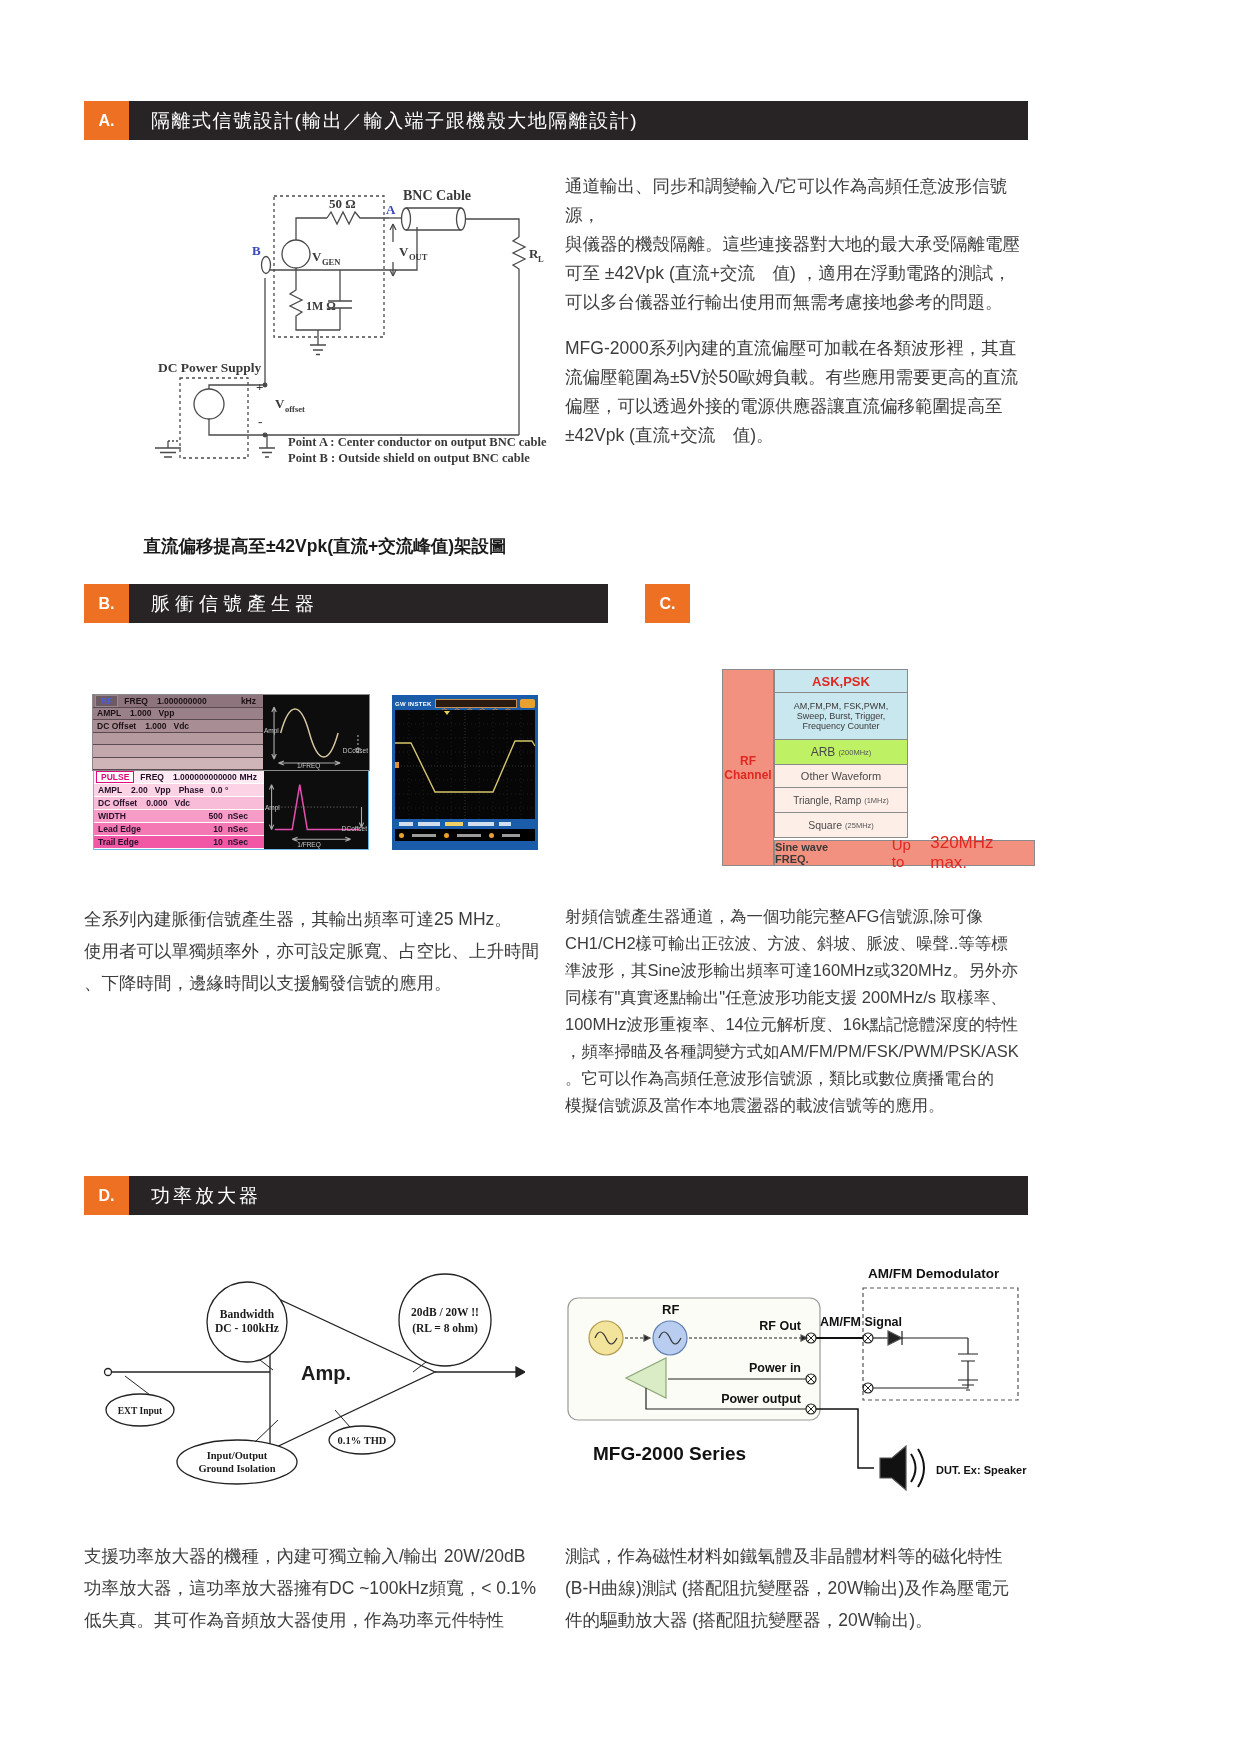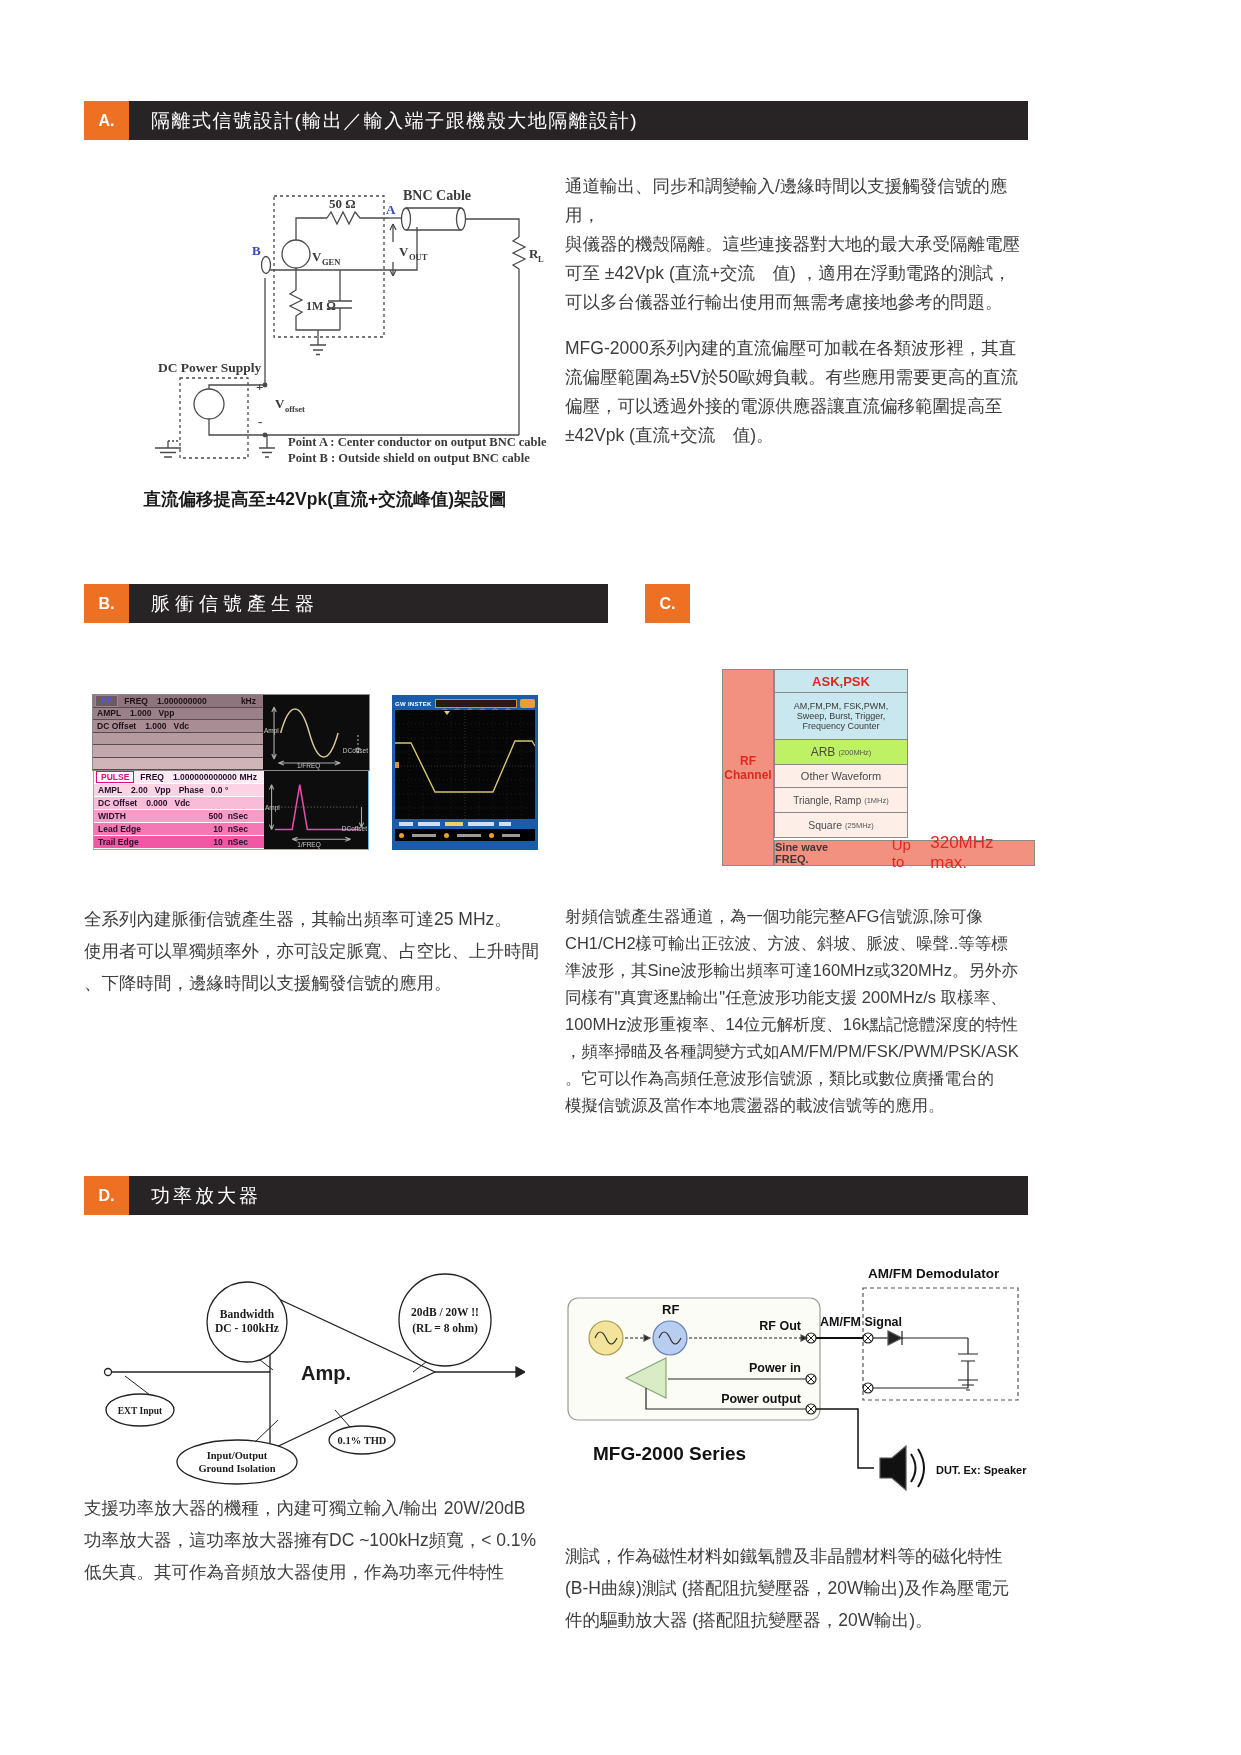--- a/index.html
+++ b/index.html
@@ -155,29 +155,29 @@
       <text x="33" y="214" font-size="13.5">DC Power Supply</text>
       <text x="131" y="233" font-size="13">+</text>
       <text x="150" y="250" font-size="13">V</text>
       <text x="160" y="254" font-size="8.5">offset</text>
       <text x="133" y="268" font-size="13">-</text>
       <text x="163" y="288" font-size="12.5">Point A : Center conductor on output BNC cable</text>
       <text x="163" y="304" font-size="12.5">Point B : Outside shield on output BNC cable</text>
     </g>
   </svg>
 
-  <div class="para lh-a" style="left:565px; top:172px; width:470px;">通道輸出、同步和調變輸入/邊緣時間以支援觸發信號的應用，
+  <div class="para lh-a" style="left:565px; top:172px; width:470px;">通道輸出、同步和調變輸入/它可以作為高頻任意波形信號源，
 與儀器的機殼隔離。這些連接器對大地的最大承受隔離電壓
 可至 ±42Vpk (直流+交流　值) ，適用在浮動電路的測試，
 可以多台儀器並行輸出使用而無需考慮接地參考的問題。</div>
   <div class="para lh-a" style="left:565px; top:334px; width:470px;">MFG-2000系列內建的直流偏壓可加載在各類波形裡，其直
 流偏壓範圍為±5V於50歐姆負載。有些應用需要更高的直流
 偏壓，可以透過外接的電源供應器讓直流偏移範圍提高至
 ±42Vpk (直流+交流　值)。</div>
-  <div class="caption" style="left:130px; top:487px; width:390px;">直流偏移提高至±42Vpk(直流+交流峰值)架設圖</div>
+  <div class="caption" style="left:130px; top:534px; width:390px;">直流偏移提高至±42Vpk(直流+交流峰值)架設圖</div>
 
   <div class="sec-header" style="left:84px; top:584px; width:524px;">
     <div class="sec-letter">B.</div>
     <div class="sec-title ls-wide">脈衝信號產生器</div>
   </div>
   <div class="sec-header" style="left:645px; top:584px; width:384px;">
     <div class="sec-letter">C.</div>
   </div>
 
   <div class="afg">
@@ -422,20 +422,20 @@
       <text x="104" y="56" font-size="13">RF</text>
       <text x="243" y="72" font-size="12.5" text-anchor="end">RF Out</text>
       <text x="262" y="68" font-size="12.5">AM/FM Signal</text>
       <text x="243" y="114" font-size="12.5" text-anchor="end">Power in</text>
       <text x="243" y="145" font-size="12.5" text-anchor="end">Power output</text>
       <text x="35" y="202" font-size="19">MFG-2000 Series</text>
       <text x="378" y="216" font-size="11">DUT. Ex: Speaker</text>
     </g>
   </svg>
 
-  <div class="para lh-bd" style="left:84px; top:1492px; width:475px;">支援功率放大器的機種，內建可獨立輸入/輸出 20W/20dB
+  <div class="para lh-bd" style="left:84px; top:1540px; width:475px;">支援功率放大器的機種，內建可獨立輸入/輸出 20W/20dB
 功率放大器，這功率放大器擁有DC ~100kHz頻寬，&lt; 0.1%
 低失真。其可作為音頻放大器使用，作為功率元件特性</div>
   <div class="para lh-bd" style="left:565px; top:1540px; width:480px;">測試，作為磁性材料如鐵氧體及非晶體材料等的磁化特性
 (B-H曲線)測試 (搭配阻抗變壓器，20W輸出)及作為壓電元
 件的驅動放大器 (搭配阻抗變壓器，20W輸出)。</div>
 
 </div>
 
 </body></html>

